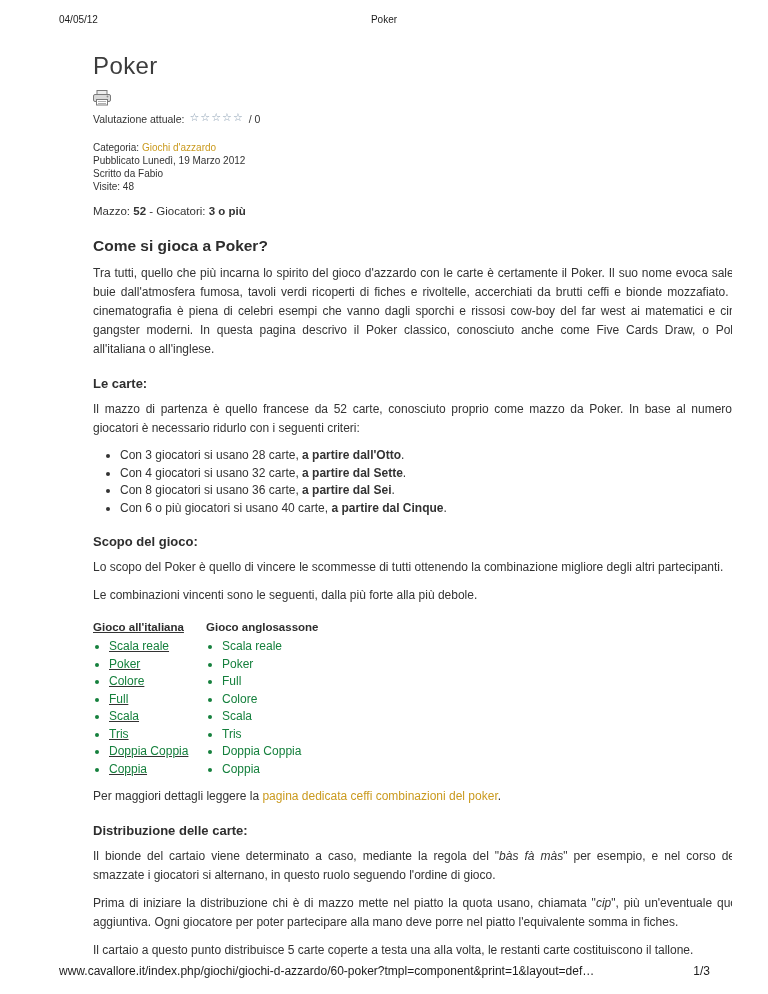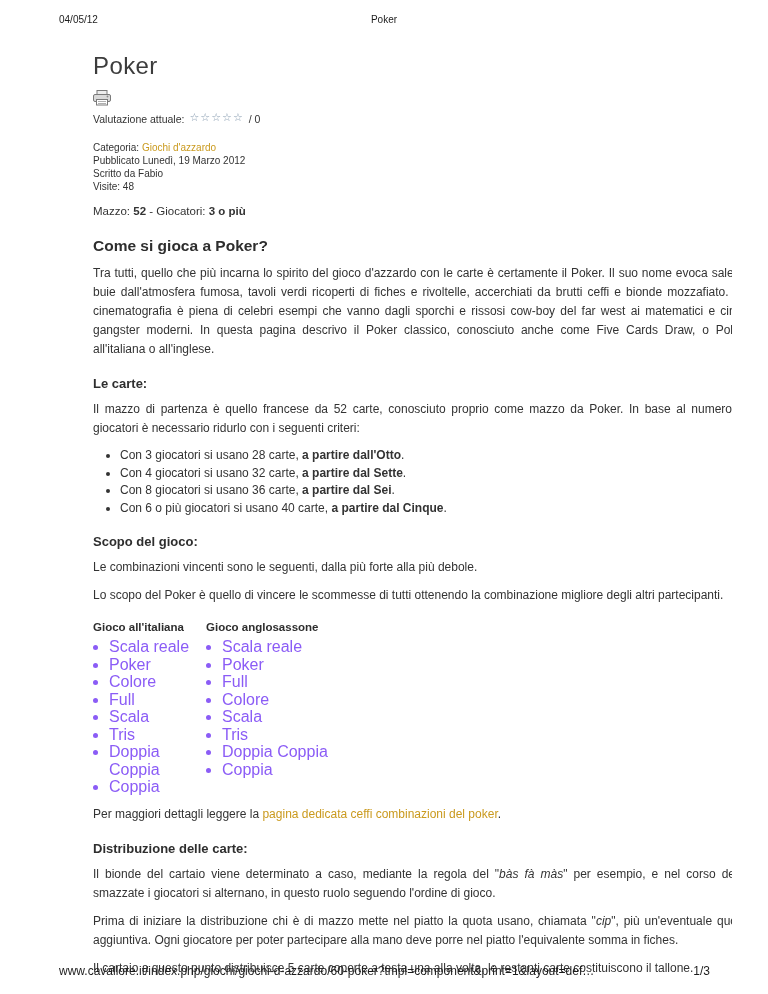--- a/index.html
+++ b/index.html
@@ -57,22 +57,22 @@
   h2.section-title { font-size: 15.5px; font-weight: 700; color: #2e2e2e; margin: 20px 0 6px; }
   h3.sub-title { font-size: 13px; font-weight: 700; color: #2e2e2e; margin: 17px 0 4px; }
 
   p.body-par { font-size: 12px; line-height: 19px; text-align: justify; margin: 9px 0; color: #333; }
   p.body-par a { color: #ca9a1e; text-decoration: none; cursor: pointer; }
 
   ul.cards-list { margin: 6px 0 10px; padding-left: 27px; font-size: 12px; line-height: 17.5px; color: #333; }
 
   .combos { display: flex; margin: 16px 0 4px; }
   .combo-col h4 { font-size: 11.5px; font-weight: 700; color: #2e2e2e; margin: 0 0 5px; }
-  .combo-col ul { margin: 3px 0 0; padding-left: 16px; font-size: 16px; line-height: 17.5px; color: #8b5cf6; }
-  .combo-col.first { width: 113px; flex: 0 0 113px; }
+  .combo-col ul { margin: 3px 0 0; padding-left: 16px; font-size: 12px; line-height: 17.5px; color: #15803d; }
+  .combo-col.first { width: 113px; flex: 0 0 113px; text-decoration: underline; }
 </style>
 </head>
 <body>
 
 <div class="page">
 
   <div class="print-header">
     <span class="ph-left">04/05/12</span>
     <span class="ph-center">Poker</span>
   </div>
@@ -116,22 +116,22 @@
     <h3 class="sub-title">Le carte:</h3>
     <p class="body-par">Il mazzo di partenza è quello francese da 52 carte, conosciuto proprio come mazzo da Poker. In base al numero di giocatori è necessario ridurlo con i seguenti criteri:</p>
     <ul class="cards-list">
       <li><span>Con 3 giocatori si usano 28 carte, </span><strong>a partire dall'Otto</strong><span>.</span></li>
       <li><span>Con 4 giocatori si usano 32 carte, </span><strong>a partire dal Sette</strong><span>.</span></li>
       <li><span>Con 8 giocatori si usano 36 carte, </span><strong>a partire dal Sei</strong><span>.</span></li>
       <li><span>Con 6 o più giocatori si usano 40 carte, </span><strong>a partire dal Cinque</strong><span>.</span></li>
     </ul>
 
     <h3 class="sub-title">Scopo del gioco:</h3>
+    <p class="body-par">Lo scopo del Poker è quello di vincere le scommesse di tutti ottenendo la combinazione migliore degli altri partecipanti.</p>
     <p class="body-par">Le combinazioni vincenti sono le seguenti, dalla più forte alla più debole.</p>
-    <p class="body-par">Lo scopo del Poker è quello di vincere le scommesse di tutti ottenendo la combinazione migliore degli altri partecipanti.</p>
 
     <div class="combos">
       <div class="combo-col first">
         <h4>Gioco all'italiana</h4>
         <ul>
           <li>Scala reale</li>
           <li>Poker</li>
           <li>Colore</li>
           <li>Full</li>
           <li>Scala</li>

